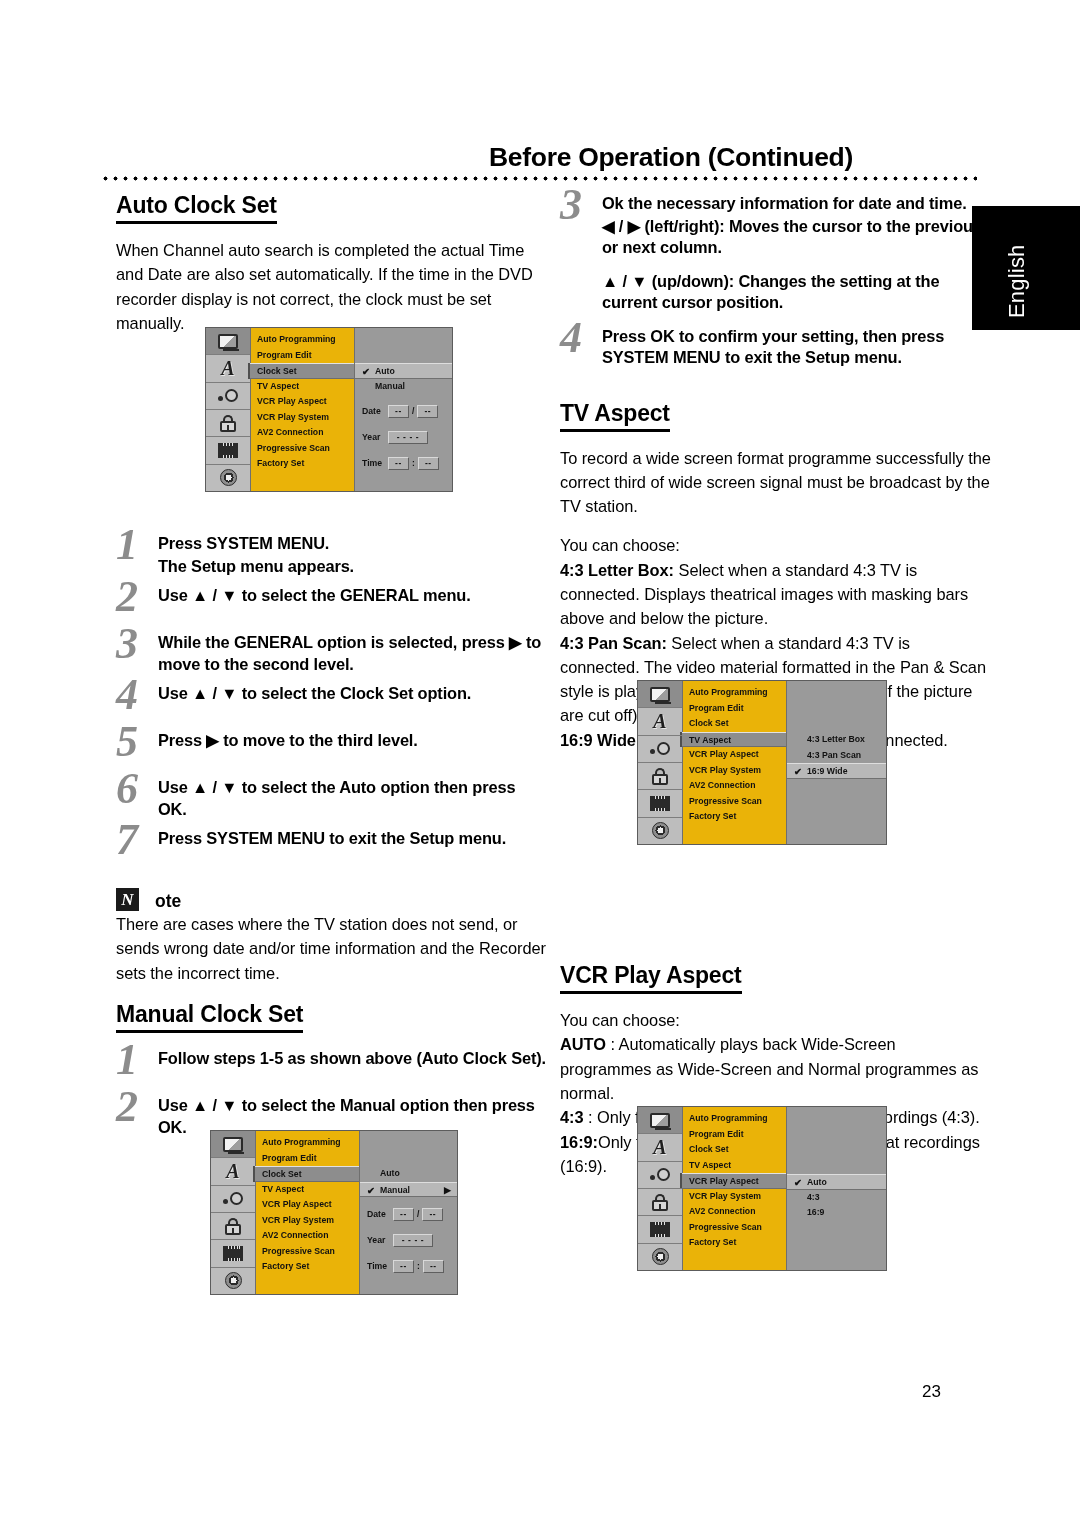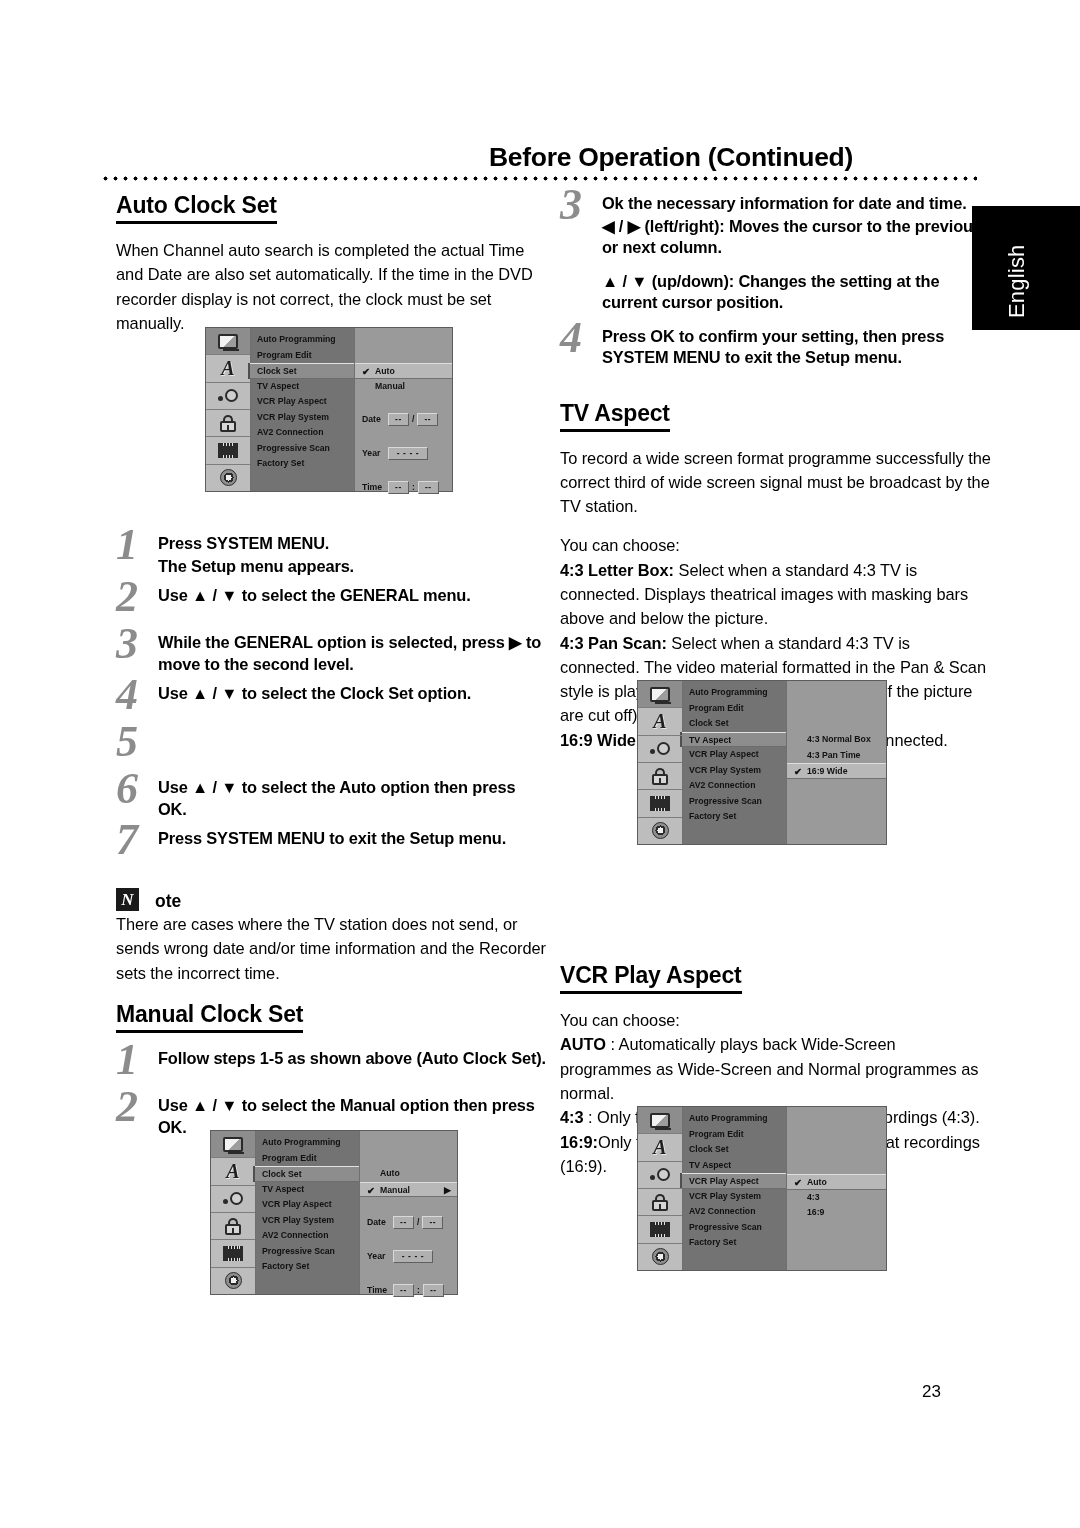--- a/index.html
+++ b/index.html
@@ -145,21 +145,21 @@
     flex: 1;
     border-bottom: 1px solid #7d7d7d;
     display: flex; align-items: center; justify-content: center;
     position: relative;
   }
   .osd-icon:last-child { border-bottom: none; }
   .osd-icon.sel { background: #8d8d8d; }
 
   .osd-list {
     width: 104px;
-    background: #737373;
+    background: #eab308;
     border-right: 1px solid #6f6f6f;
     padding: 4px 0 4px 0;
     display: flex; flex-direction: column;
   }
   .osd-list-item {
     font-size: 8.7px;
     font-weight: bold;
     color: #111;
     padding: 0 0 0 6px;
     line-height: 15.5px;
@@ -201,21 +201,21 @@
   }
   .osd-opt .arr {
     position: absolute; right: 6px; top: 0;
     font-size: 9px; line-height: 15.5px;
   }
   .osd-field {
     display: flex; align-items: center;
     height: 18px;
     padding-left: 7px;
     font-size: 8.7px; font-weight: bold; color: #111;
-    margin-top: 16px;
+    margin-top: 8px;
   }
   .osd-field .lbl { width: 26px; }
   .osd-box {
     display: inline-block;
     background: #b0b0b0;
     border: 1px solid #5f5f5f;
     border-top-color: #d9d9d9;
     border-left-color: #d9d9d9;
     height: 13px; line-height: 11px;
     font-size: 8.5px;
@@ -333,20 +333,21 @@
       <div class="step">
         <span class="num">3</span>
         <span class="txt">While the GENERAL option is selected, press ▶ to move to the second level.</span>
       </div>
       <div class="step">
         <span class="num">4</span>
         <span class="txt">Use ▲ / ▼ to select the Clock Set option.</span>
       </div>
       <div class="step">
         <span class="num">5</span>
+        <span class="txt">Press ▶ to move to the third level.</span>
       </div>
       <div class="step">
         <span class="num">6</span>
         <span class="txt">Use ▲ / ▼ to select the Auto option then press OK.</span>
       </div>
       <div class="step">
         <span class="num">7</span>
         <span class="txt">Press SYSTEM MENU to exit the Setup menu.</span>
       </div>
     </div>
@@ -576,24 +577,24 @@
       <div class="osd-list-item sel">TV Aspect</div>
       <div class="osd-list-item">VCR Play Aspect</div>
       <div class="osd-list-item">VCR Play System</div>
       <div class="osd-list-item">AV2 Connection</div>
       <div class="osd-list-item">Progressive Scan</div>
       <div class="osd-list-item">Factory Set</div>
     </div>
     <div class="osd-panel">
       <div style="height:47px"></div>
       <div class="osd-opt">
-        <span>4:3 Normal Box</span>
+        <span>4:3 Letter Box</span>
       </div>
       <div class="osd-opt">
-        <span>4:3 Pan Time</span>
+        <span>4:3 Pan Scan</span>
       </div>
       <div class="osd-opt sel">
         <span class="chk">✔</span>
         <span>16:9 Wide</span>
       </div>
     </div>
   </div>
 
   <div class="osd" id="osd-vcr-play-aspect" style="left:637px; top:1106px; width:250px; height:165px;">
     <div class="osd-icons">

